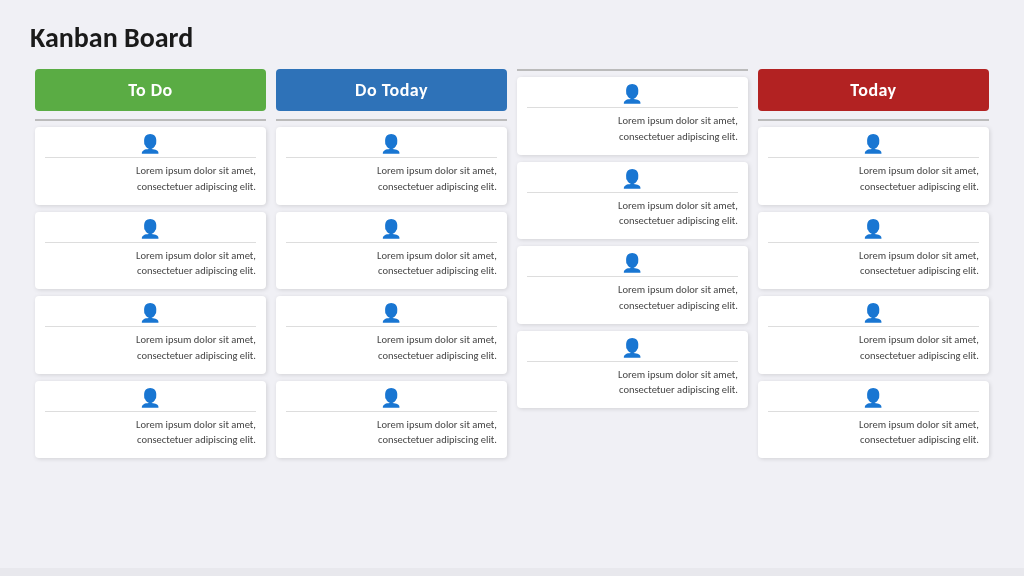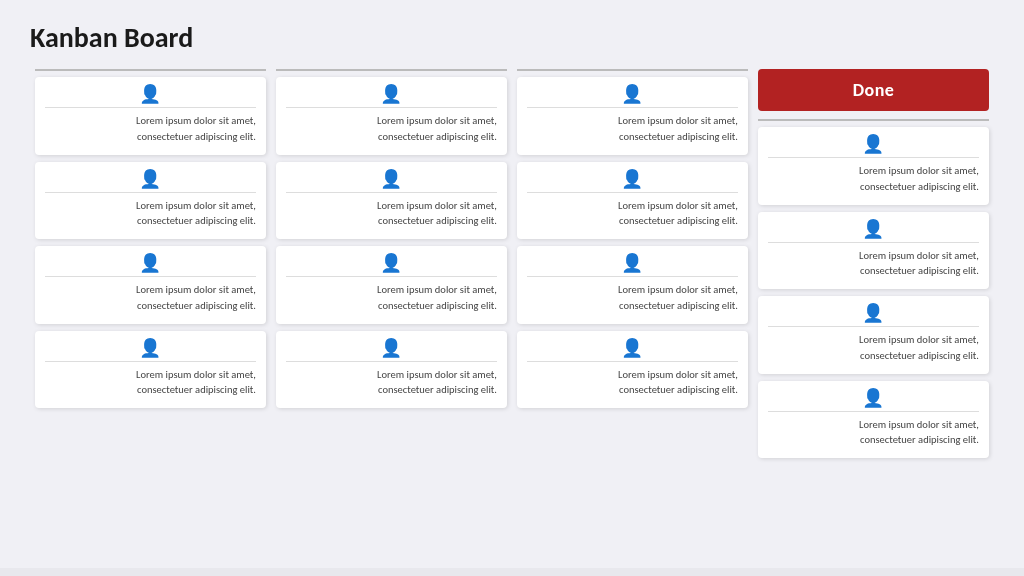--- a/index.html
+++ b/index.html
@@ -102,132 +102,134 @@
       line-height: 1.5;
     }
   </style>
 </head>
 <body>
 
 <div class="page">
   <h1 class="page-title">Kanban Board</h1>
   <div class="board" id="board-container">
       <div class="column">
-        <div class="divider"></div>
-        <div class="cards-area">
-          <div class="card">
-            <div class="card-icon-row">
-              <span class="person-icon">👤</span>
-            </div>
-            <div class="card-divider"></div>
-            <div class="card-text" style="white-space: pre-line;">Lorem ipsum dolor sit amet,
-consectetuer adipiscing  elit.</div>
-          </div>
-          <div class="card">
-            <div class="card-icon-row">
-              <span class="person-icon">👤</span>
-            </div>
-            <div class="card-divider"></div>
-            <div class="card-text" style="white-space: pre-line;">Lorem ipsum dolor sit amet,
-consectetuer adipiscing  elit.</div>
-          </div>
-          <div class="card">
-            <div class="card-icon-row">
-              <span class="person-icon">👤</span>
-            </div>
-            <div class="card-divider"></div>
-            <div class="card-text" style="white-space: pre-line;">Lorem ipsum dolor sit amet,
-consectetuer adipiscing  elit.</div>
-          </div>
-          <div class="card">
-            <div class="card-icon-row">
-              <span class="person-icon">👤</span>
-            </div>
-            <div class="card-divider"></div>
-            <div class="card-text" style="white-space: pre-line;">Lorem ipsum dolor sit amet,
-consectetuer adipiscing  elit.</div>
-          </div>
-        </div>
-      </div>
-      <div class="column">
-        <div class="divider"></div>
-        <div class="cards-area">
-          <div class="card">
-            <div class="card-icon-row">
-              <span class="person-icon">👤</span>
-            </div>
-            <div class="card-divider"></div>
-            <div class="card-text" style="white-space: pre-line;">Lorem ipsum dolor sit amet,
-consectetuer adipiscing  elit.</div>
-          </div>
-          <div class="card">
-            <div class="card-icon-row">
-              <span class="person-icon">👤</span>
-            </div>
-            <div class="card-divider"></div>
-            <div class="card-text" style="white-space: pre-line;">Lorem ipsum dolor sit amet,
-consectetuer adipiscing  elit.</div>
-          </div>
-          <div class="card">
-            <div class="card-icon-row">
-              <span class="person-icon">👤</span>
-            </div>
-            <div class="card-divider"></div>
-            <div class="card-text" style="white-space: pre-line;">Lorem ipsum dolor sit amet,
-consectetuer adipiscing  elit.</div>
-          </div>
-          <div class="card">
-            <div class="card-icon-row">
-              <span class="person-icon">👤</span>
-            </div>
-            <div class="card-divider"></div>
-            <div class="card-text" style="white-space: pre-line;">Lorem ipsum dolor sit amet,
-consectetuer adipiscing  elit.</div>
-          </div>
-        </div>
-      </div>
-      <div class="column">
-        <div class="divider"></div>
-        <div class="cards-area">
-          <div class="card">
-            <div class="card-icon-row">
-              <span class="person-icon">👤</span>
-            </div>
-            <div class="card-divider"></div>
-            <div class="card-text" style="white-space: pre-line;">Lorem ipsum dolor sit amet,
-consectetuer adipiscing  elit.</div>
-          </div>
-          <div class="card">
-            <div class="card-icon-row">
-              <span class="person-icon">👤</span>
-            </div>
-            <div class="card-divider"></div>
-            <div class="card-text" style="white-space: pre-line;">Lorem ipsum dolor sit amet,
-consectetuer adipiscing  elit.</div>
-          </div>
-          <div class="card">
-            <div class="card-icon-row">
-              <span class="person-icon">👤</span>
-            </div>
-            <div class="card-divider"></div>
-            <div class="card-text" style="white-space: pre-line;">Lorem ipsum dolor sit amet,
-consectetuer adipiscing  elit.</div>
-          </div>
-          <div class="card">
-            <div class="card-icon-row">
-              <span class="person-icon">👤</span>
-            </div>
-            <div class="card-divider"></div>
-            <div class="card-text" style="white-space: pre-line;">Lorem ipsum dolor sit amet,
-consectetuer adipiscing  elit.</div>
-          </div>
-        </div>
-      </div>
-      <div class="column">
-        <div class="column-header header-done">Done</div>
+        <div class="column-header header-todo">To Do</div>
+        <div class="divider"></div>
+        <div class="cards-area">
+          <div class="card">
+            <div class="card-icon-row">
+              <span class="person-icon">👤</span>
+            </div>
+            <div class="card-divider"></div>
+            <div class="card-text" style="white-space: pre-line;">Lorem ipsum dolor sit amet,
+consectetuer adipiscing  elit.</div>
+          </div>
+          <div class="card">
+            <div class="card-icon-row">
+              <span class="person-icon">👤</span>
+            </div>
+            <div class="card-divider"></div>
+            <div class="card-text" style="white-space: pre-line;">Lorem ipsum dolor sit amet,
+consectetuer adipiscing  elit.</div>
+          </div>
+          <div class="card">
+            <div class="card-icon-row">
+              <span class="person-icon">👤</span>
+            </div>
+            <div class="card-divider"></div>
+            <div class="card-text" style="white-space: pre-line;">Lorem ipsum dolor sit amet,
+consectetuer adipiscing  elit.</div>
+          </div>
+          <div class="card">
+            <div class="card-icon-row">
+              <span class="person-icon">👤</span>
+            </div>
+            <div class="card-divider"></div>
+            <div class="card-text" style="white-space: pre-line;">Lorem ipsum dolor sit amet,
+consectetuer adipiscing  elit.</div>
+          </div>
+        </div>
+      </div>
+      <div class="column">
+        <div class="column-header header-today">Do Today</div>
+        <div class="divider"></div>
+        <div class="cards-area">
+          <div class="card">
+            <div class="card-icon-row">
+              <span class="person-icon">👤</span>
+            </div>
+            <div class="card-divider"></div>
+            <div class="card-text" style="white-space: pre-line;">Lorem ipsum dolor sit amet,
+consectetuer adipiscing  elit.</div>
+          </div>
+          <div class="card">
+            <div class="card-icon-row">
+              <span class="person-icon">👤</span>
+            </div>
+            <div class="card-divider"></div>
+            <div class="card-text" style="white-space: pre-line;">Lorem ipsum dolor sit amet,
+consectetuer adipiscing  elit.</div>
+          </div>
+          <div class="card">
+            <div class="card-icon-row">
+              <span class="person-icon">👤</span>
+            </div>
+            <div class="card-divider"></div>
+            <div class="card-text" style="white-space: pre-line;">Lorem ipsum dolor sit amet,
+consectetuer adipiscing  elit.</div>
+          </div>
+          <div class="card">
+            <div class="card-icon-row">
+              <span class="person-icon">👤</span>
+            </div>
+            <div class="card-divider"></div>
+            <div class="card-text" style="white-space: pre-line;">Lorem ipsum dolor sit amet,
+consectetuer adipiscing  elit.</div>
+          </div>
+        </div>
+      </div>
+      <div class="column">
+        <div class="divider"></div>
+        <div class="cards-area">
+          <div class="card">
+            <div class="card-icon-row">
+              <span class="person-icon">👤</span>
+            </div>
+            <div class="card-divider"></div>
+            <div class="card-text" style="white-space: pre-line;">Lorem ipsum dolor sit amet,
+consectetuer adipiscing  elit.</div>
+          </div>
+          <div class="card">
+            <div class="card-icon-row">
+              <span class="person-icon">👤</span>
+            </div>
+            <div class="card-divider"></div>
+            <div class="card-text" style="white-space: pre-line;">Lorem ipsum dolor sit amet,
+consectetuer adipiscing  elit.</div>
+          </div>
+          <div class="card">
+            <div class="card-icon-row">
+              <span class="person-icon">👤</span>
+            </div>
+            <div class="card-divider"></div>
+            <div class="card-text" style="white-space: pre-line;">Lorem ipsum dolor sit amet,
+consectetuer adipiscing  elit.</div>
+          </div>
+          <div class="card">
+            <div class="card-icon-row">
+              <span class="person-icon">👤</span>
+            </div>
+            <div class="card-divider"></div>
+            <div class="card-text" style="white-space: pre-line;">Lorem ipsum dolor sit amet,
+consectetuer adipiscing  elit.</div>
+          </div>
+        </div>
+      </div>
+      <div class="column">
+        <div class="column-header header-done">Today</div>
         <div class="divider"></div>
         <div class="cards-area">
           <div class="card">
             <div class="card-icon-row">
               <span class="person-icon">👤</span>
             </div>
             <div class="card-divider"></div>
             <div class="card-text" style="white-space: pre-line;">Lorem ipsum dolor sit amet,
 consectetuer adipiscing  elit.</div>
           </div>

